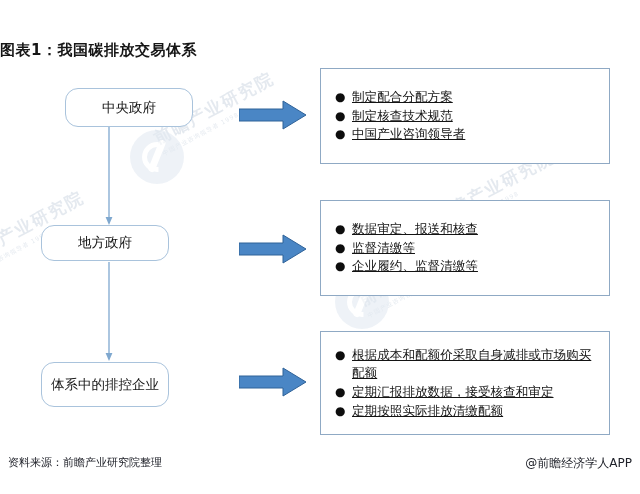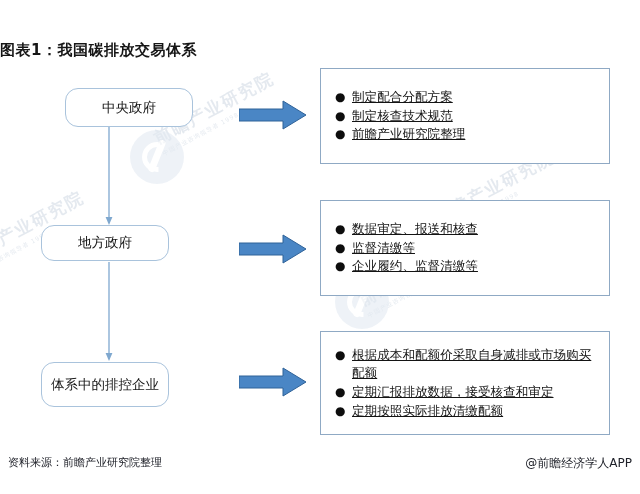--- a/index.html
+++ b/index.html
@@ -216,21 +216,21 @@
     <div class="bullet-row">
       <span class="bullet-dot">●</span>
       <span class="bullet-text">制定配合分配方案</span>
     </div>
     <div class="bullet-row">
       <span class="bullet-dot">●</span>
       <span class="bullet-text">制定核查技术规范</span>
     </div>
     <div class="bullet-row">
       <span class="bullet-dot">●</span>
-      <span class="bullet-text">前瞻产业研究院整理</span>
+      <span class="bullet-text">中国产业咨询领导者</span>
     </div>
   </div>
 
   <div class="node-box" style="left:41px; top:225px; width:128px; height:36px;">
     <span>地方政府</span>
   </div>
 
   <svg class="block-arrow" style="left:239px; top:234px;" viewBox="0 0 68 30">
     <polygon points="0,9 44,9 44,1 67,15 44,29 44,21 0,21" fill="#4a86c5" stroke="#2f6298" stroke-width="1"></polygon>
   </svg>

